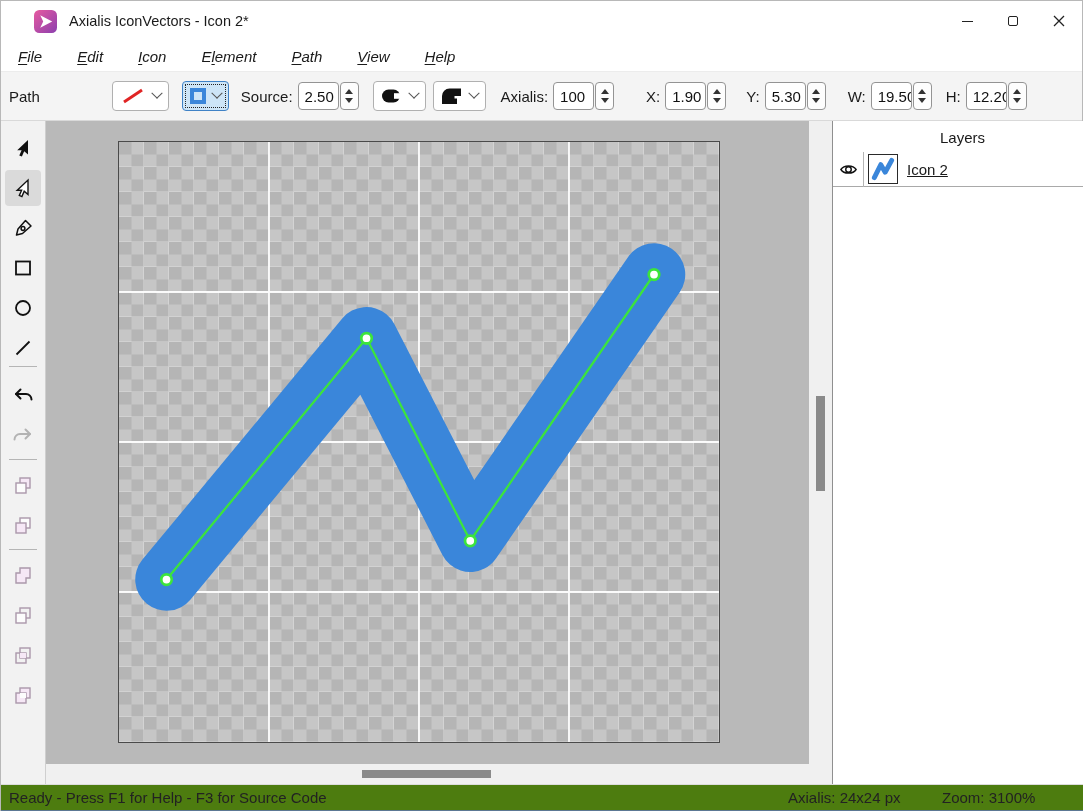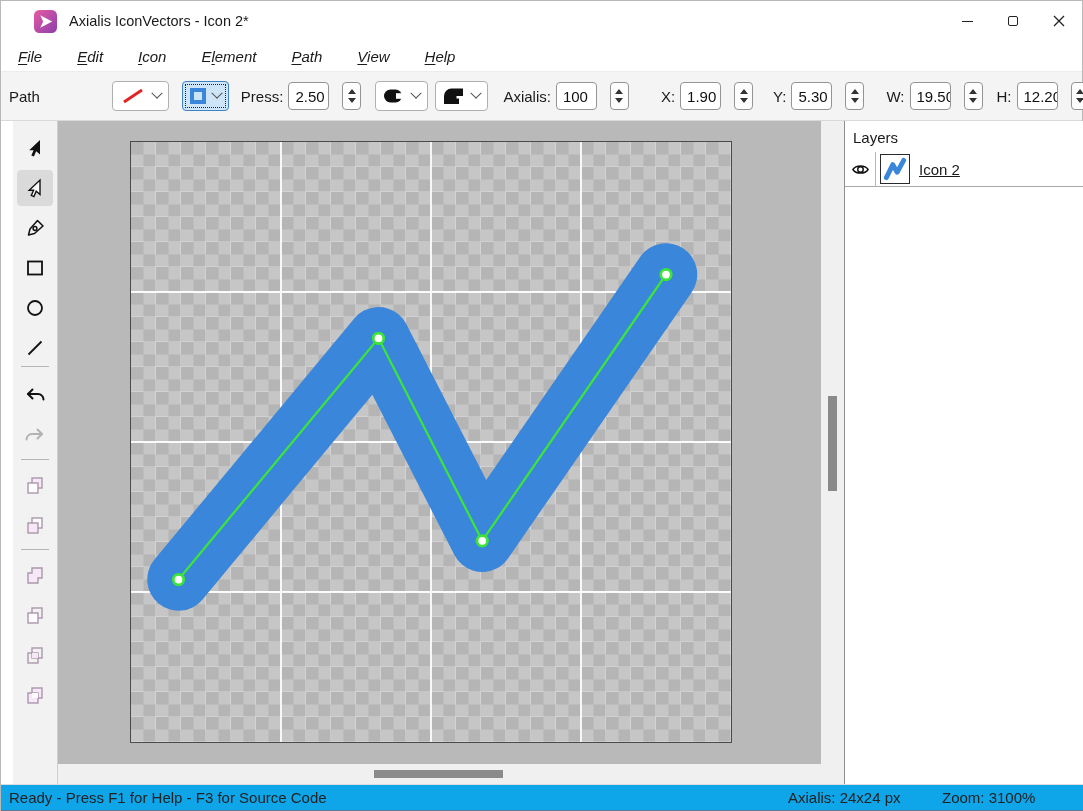--- a/index.html
+++ b/index.html
@@ -29,35 +29,35 @@
   .toolbar { position:absolute; left:0; top:70px; width:100%; height:50px;
     background:#f4f4f4; border-top:1px solid #ececec; border-bottom:1px solid #d9d9d9;
     display:flex; align-items:center; font-size:15px; color:#1a1a1a; padding-left:8px; }
   .combo { display:inline-flex; align-items:center; height:30px; background:#fff;
     border:1px solid #b0b0b0; border-radius:4px; padding:0 7px; gap:7px; }
   .combo.focused { background:#cde5f7; border:1px solid #3f82c6;
     outline:1px dotted #222; outline-offset:-4px; }
   .chev { width:8px; height:8px; border-right:1.6px solid #555; border-bottom:1.6px solid #555;
     transform:rotate(45deg) translate(-2px,-2px); }
   .swatch-stroke-color { width:16px; height:16px; border:4px solid #3a86da; background:transparent; }
-  .spin { display:inline-flex; gap:13px; align-items:center; }
+  .spin { display:inline-flex; gap:1px; align-items:center; }
   .spin-val { width:41px; height:28px; border:1px solid #949494; border-radius:4px;
     background:#fff; font-family:"Liberation Sans",sans-serif; font-size:15px;
     padding-left:6px; color:#111; }
   .spin-btns { width:19px; height:28px; border:1px solid #949494; border-radius:4px;
     background:#fdfdfd; display:flex; flex-direction:column; align-items:center;
     justify-content:center; gap:4px; }
   .tri-up { width:0; height:0; border-left:4px solid transparent; border-right:4px solid transparent;
     border-bottom:5px solid #333; }
   .tri-dn { width:0; height:0; border-left:4px solid transparent; border-right:4px solid transparent;
     border-top:5px solid #333; }
   .tb-label { flex:0 0 auto; }
 
   
-  .main { position:absolute; left:12px; top:120px; width:938px; height:663px; }
+  .main { position:absolute; left:0; top:120px; width:938px; height:663px;text-align:center; }
 
   .toolstrip { position:absolute; left:0; top:0; width:45px; height:663px;
     background:#f2f2f2; border-right:1px solid #cfcfcf; }
   .tool { position:absolute; left:4px; width:36px; height:36px; display:flex;
     align-items:center; justify-content:center; border-radius:4px; }
   .tool.selected { background:#dadada; }
   .strip-div { position:absolute; left:8px; width:28px; height:1px; background:#b5b5b5; }
 
   .workspace { position:absolute; left:45px; top:0; width:763px; height:663px; background:#b9b9b9; }
   .canvas-svg { position:absolute; left:72px; top:20px; width:602px; height:602px;
@@ -77,21 +77,21 @@
   .layer-row.selected { background:#e9dcf5; }
   .eye-btn { width:30px; display:flex; justify-content:center; }
   .row-sep { width:1px; height:35px; background:#b5b5b5; margin-right:4px; }
   .thumb { width:30px; height:30px; background:#fff; border:1px solid #2a2a2a;
     display:flex; align-items:center; justify-content:center; }
   .thumb.indent2 { margin-left:32px; }
   .layer-label { margin-left:9px; font-size:15px; color:#1a1a1a;text-decoration:underline; }
 
   
   .statusbar { position:absolute; left:0; top:783px; width:1083px; height:28px;
-    background:#0ea5e9; border-top:1px solid #dcdcdc; border-bottom:2px solid #5c7894;
+    background:#4d7c0f; border-top:1px solid #dcdcdc; border-bottom:2px solid #5c7894;
     font-size:15px; color:#222; }
   .status-left { position:absolute; left:8px; top:4px; }
   .status-canvas { position:absolute; left:787px; top:4px; }
   .status-zoom { position:absolute; left:941px; top:4px; }
 </style>
 </head>
 <body>
 
 <div class="window">
 
@@ -141,21 +141,21 @@
         <line x1="4" y1="14" x2="22" y2="2" stroke="#e02424" stroke-width="3"></line>
       </svg>
       <span class="chev"></span>
     </div>
 
     <div class="combo focused" style="margin-left:13px;">
       <span class="swatch-stroke-color"></span>
       <span class="chev"></span>
     </div>
 
-    <span class="tb-label" style="margin-left:12px;">Press:</span>
+    <span class="tb-label" style="margin-left:12px;">Source:</span>
     <div class="spin" style="margin-left:5px;">
       <input class="spin-val" readonly="" value="2.50" style="">
       <div class="spin-btns">
         <div class="tri-up"></div>
         <div class="tri-dn"></div>
       </div>
     </div>
 
     <div class="combo" style="margin-left:14px;">
       <svg width="22" height="16" viewBox="0 0 22 16">

